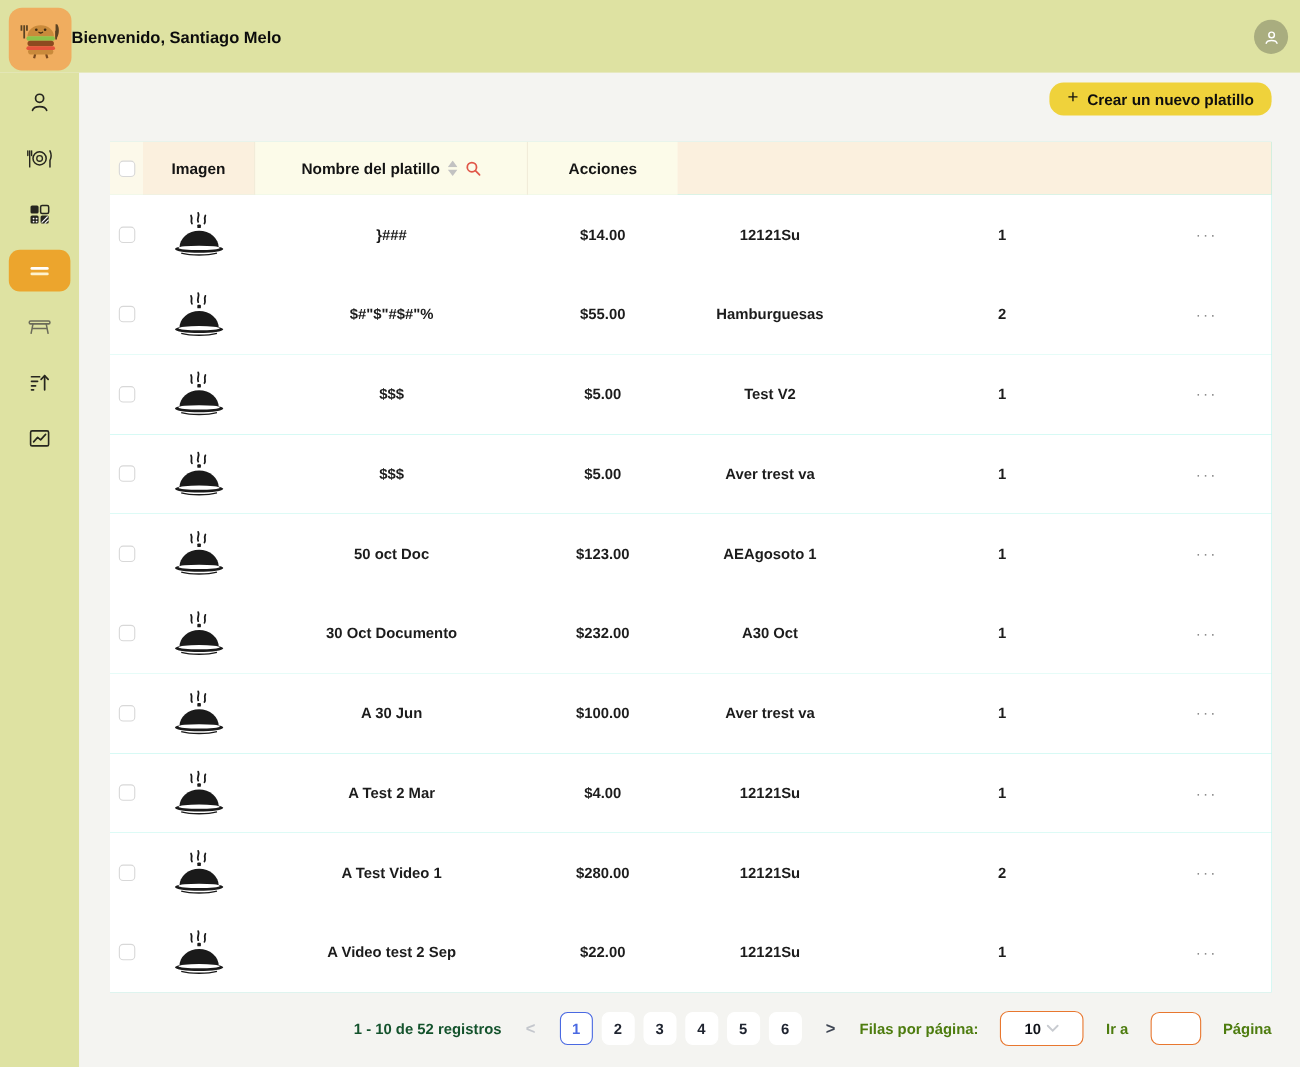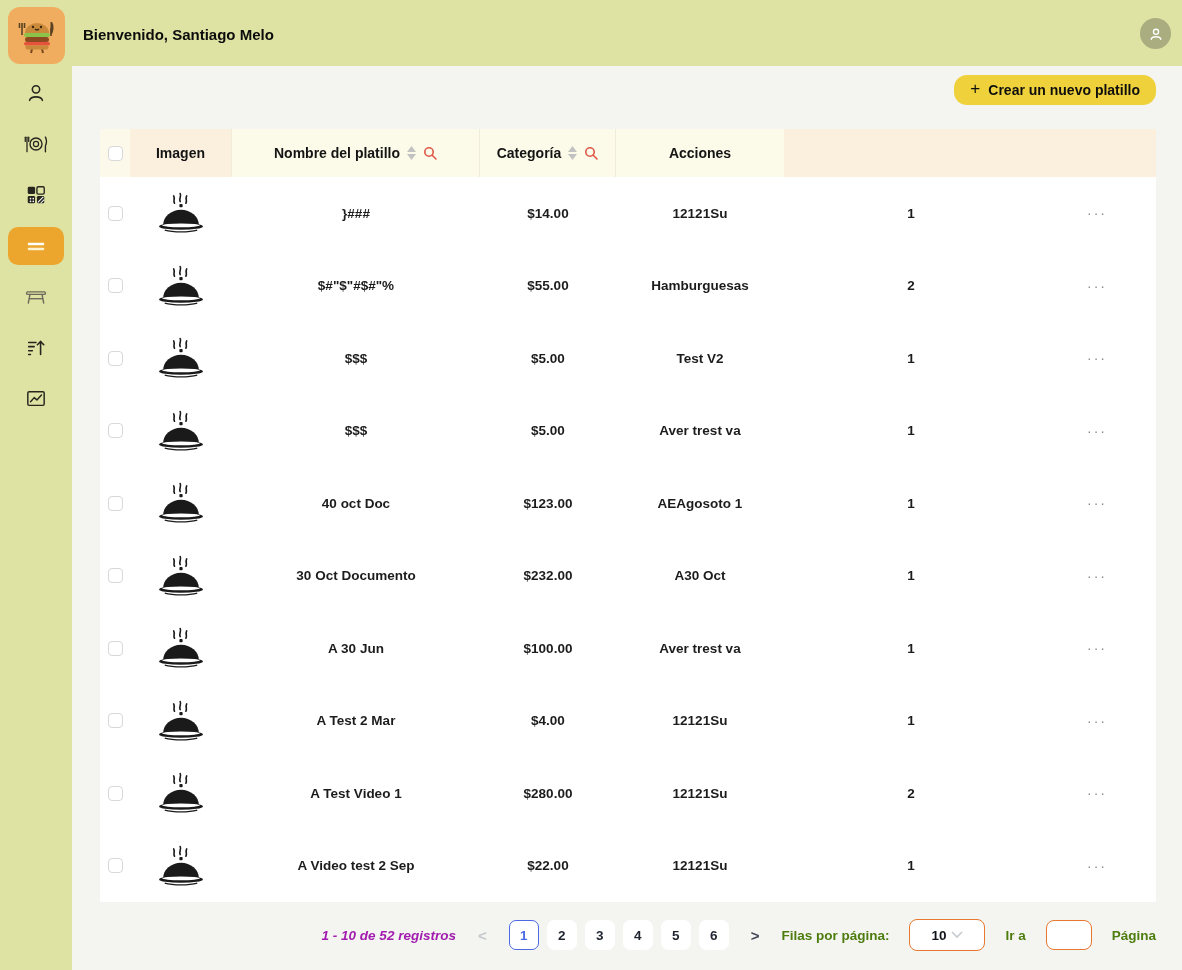--- a/index.html
+++ b/index.html
@@ -4,21 +4,21 @@
 <style>
   * { margin:0; padding:0; box-sizing:border-box; }
   html,body { width:1182px; height:970px; overflow:hidden; }
   body { font-family:"Liberation Sans","DejaVu Sans",sans-serif; background:#f4f4f1; color:#1c1c1c; }
 
   
   .topbar { position:absolute; top:0; left:0; width:1182px; height:66px;
             background:#dee2a2; display:flex; align-items:center; z-index:5; }
   .logo { width:57px; height:57px; margin:5px 0 0 8px; border-radius:12px; background:#f0ad5f;
           display:flex; align-items:center; justify-content:center; }
-  .topbar-title { margin-left:18px; margin-top:2px; font-size:15px; font-weight:700; color:#0c0c0c; }
+  .topbar-title { margin-left:0; margin-top:2px; font-size:15px; font-weight:700; color:#0c0c0c; }
   .avatar { position:absolute; right:11px; top:18px; width:31px; height:31px; border-radius:50%;
             background:#a9ad7f; display:flex; align-items:center; justify-content:center; cursor:pointer; }
 
   
   .sidebar { position:absolute; top:66px; left:0; width:72px; height:904px; background:#dee2a2;
              display:flex; flex-direction:column; align-items:center; padding-top:8px; }
   .side-item { width:56px; height:38px; margin-bottom:13px; border-radius:10px;
                display:flex; align-items:center; justify-content:center; cursor:pointer; }
   .side-item.active { background:#eca52d; }
 
@@ -45,21 +45,21 @@
   .tbody .grid-row { height:72.5px; background:#fff; }
   .cell { text-align:center; font-size:13.5px; font-weight:700; color:#1c1c1c; }
   .cb { width:15px; height:15px; border:1.5px solid #d8d8d8; border-radius:4px; background:#fff;
         display:inline-block; cursor:pointer; }
   .cb-cell { display:flex; justify-content:center; }
   .img-cell { display:flex; justify-content:center; }
   .ellipsis { color:#8c8c8c; font-weight:400; font-size:14px; letter-spacing:2px; cursor:pointer; }
 
   
   .pagination { margin:17px 26px 0 28px; display:flex; align-items:center; justify-content:flex-end; gap:20px; }
-  .pg-summary { font-size:13.5px; font-weight:700; color:#a21caf;font-style:italic; }
+  .pg-summary { font-size:13.5px; font-weight:700; color:#14532d; }
   .pg-arrow { background:none; border:none; font-size:15px; font-weight:700; cursor:pointer;
               font-family:inherit; padding:0 2px; }
   .pg-arrow.prev { color:#c4c7cd; }
   .pg-arrow.next { color:#3f4654; }
   .page-list { display:flex; gap:8px; }
   .page-btn { width:30px; height:30px; background:#fff; border:1px solid #fff; border-radius:7px;
               font-family:inherit; font-size:13.5px; font-weight:700; color:#1f2430; cursor:pointer; }
   .page-btn.active { border:1px solid #4a69e2; color:#4a69e2; }
   .pg-label { font-size:13.5px; font-weight:700; color:#4d7c0f; }
   .rpp-select { width:76px; height:32px; background:#fff; border:1px solid #e8772f; border-radius:8px;
@@ -199,35 +199,20 @@
             </svg>
           <svg width="9" height="6" viewBox="0 0 9 6">
               <path d="M0 0 L9 0 L4.5 6 Z" fill="#c2c2c2"></path>
             </svg>
         </span>
         <svg width="14" height="14" viewBox="0 0 14 14">
           <circle cx="6" cy="6" r="4.2" fill="none" stroke="#e05648" stroke-width="1.6"></circle>
           <line x1="9.2" y1="9.2" x2="13" y2="13" stroke="#e05648" stroke-width="1.6" stroke-linecap="round"></line>
         </svg>
       </div>
-      <div class="th">
-        <span>Categoría</span>
-        <span class="sorter">
-          <svg width="9" height="6" viewBox="0 0 9 6">
-              <path d="M4.5 0 L9 6 L0 6 Z" fill="#c2c2c2"></path>
-            </svg>
-          <svg width="9" height="6" viewBox="0 0 9 6">
-              <path d="M0 0 L9 0 L4.5 6 Z" fill="#c2c2c2"></path>
-            </svg>
-        </span>
-        <svg width="14" height="14" viewBox="0 0 14 14">
-          <circle cx="6" cy="6" r="4.2" fill="none" stroke="#e05648" stroke-width="1.6"></circle>
-          <line x1="9.2" y1="9.2" x2="13" y2="13" stroke="#e05648" stroke-width="1.6" stroke-linecap="round"></line>
-        </svg>
-      </div>
       <div class="th th-actions">
         <span>Acciones</span>
       </div>
     </div>
 
     <div class="tbody">
   <div class="grid-row">
     <div class="cell cb-cell">
       <span class="cb"></span>
     </div>
@@ -338,21 +323,21 @@
           <path d="M31 12 c-2 -4 2 -6 0 -10"></path>
           <path d="M38 14 c2 -3 -1 -5 1 -9"></path>
         </g>
         <rect x="30" y="15" width="4" height="4" rx="1" fill="#1a1a1a"></rect>
         <path d="M10 41 a22 19 0 0 1 44 0 z" fill="#1a1a1a"></path>
         <ellipse cx="32" cy="42.5" rx="27" ry="4.2" fill="#1a1a1a"></ellipse>
         <ellipse cx="32" cy="41.2" rx="23" ry="2.4" fill="#ffffff"></ellipse>
         <path d="M12 47 a26 6 0 0 0 40 0" fill="none" stroke="#1a1a1a" stroke-width="1.6"></path>
       </svg>
     </div>
-    <div class="cell">40 oct Doc</div>
+    <div class="cell">50 oct Doc</div>
     <div class="cell">$123.00</div>
     <div class="cell">AEAgosoto 1</div>
     <div class="cell">1</div>
     <div class="cell ellipsis">···</div>
   </div>
 
   <div class="grid-row">
     <div class="cell cb-cell">
       <span class="cb"></span>
     </div>

